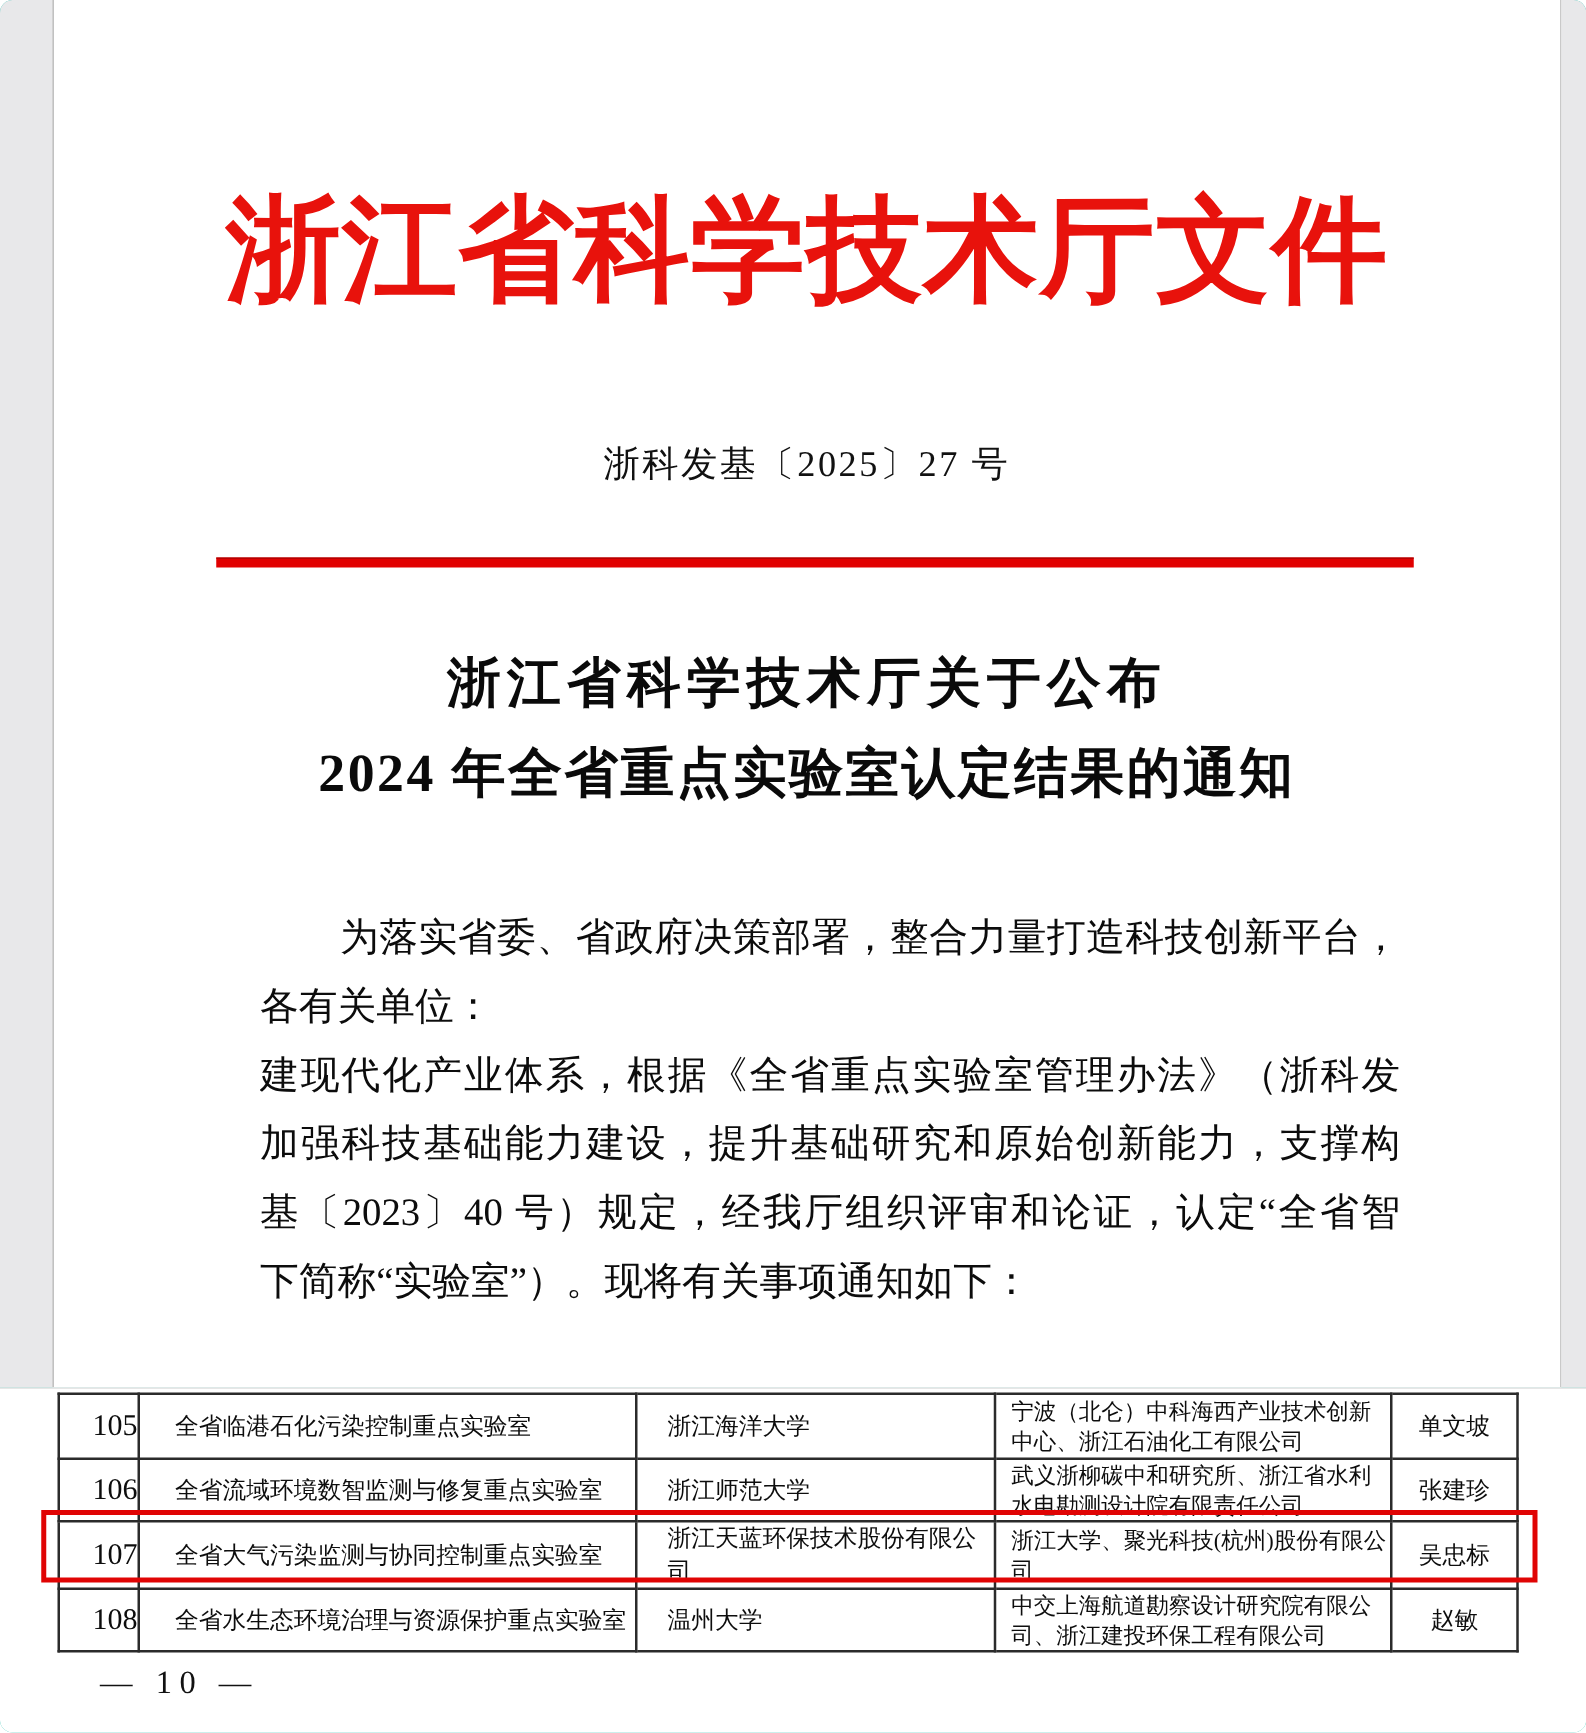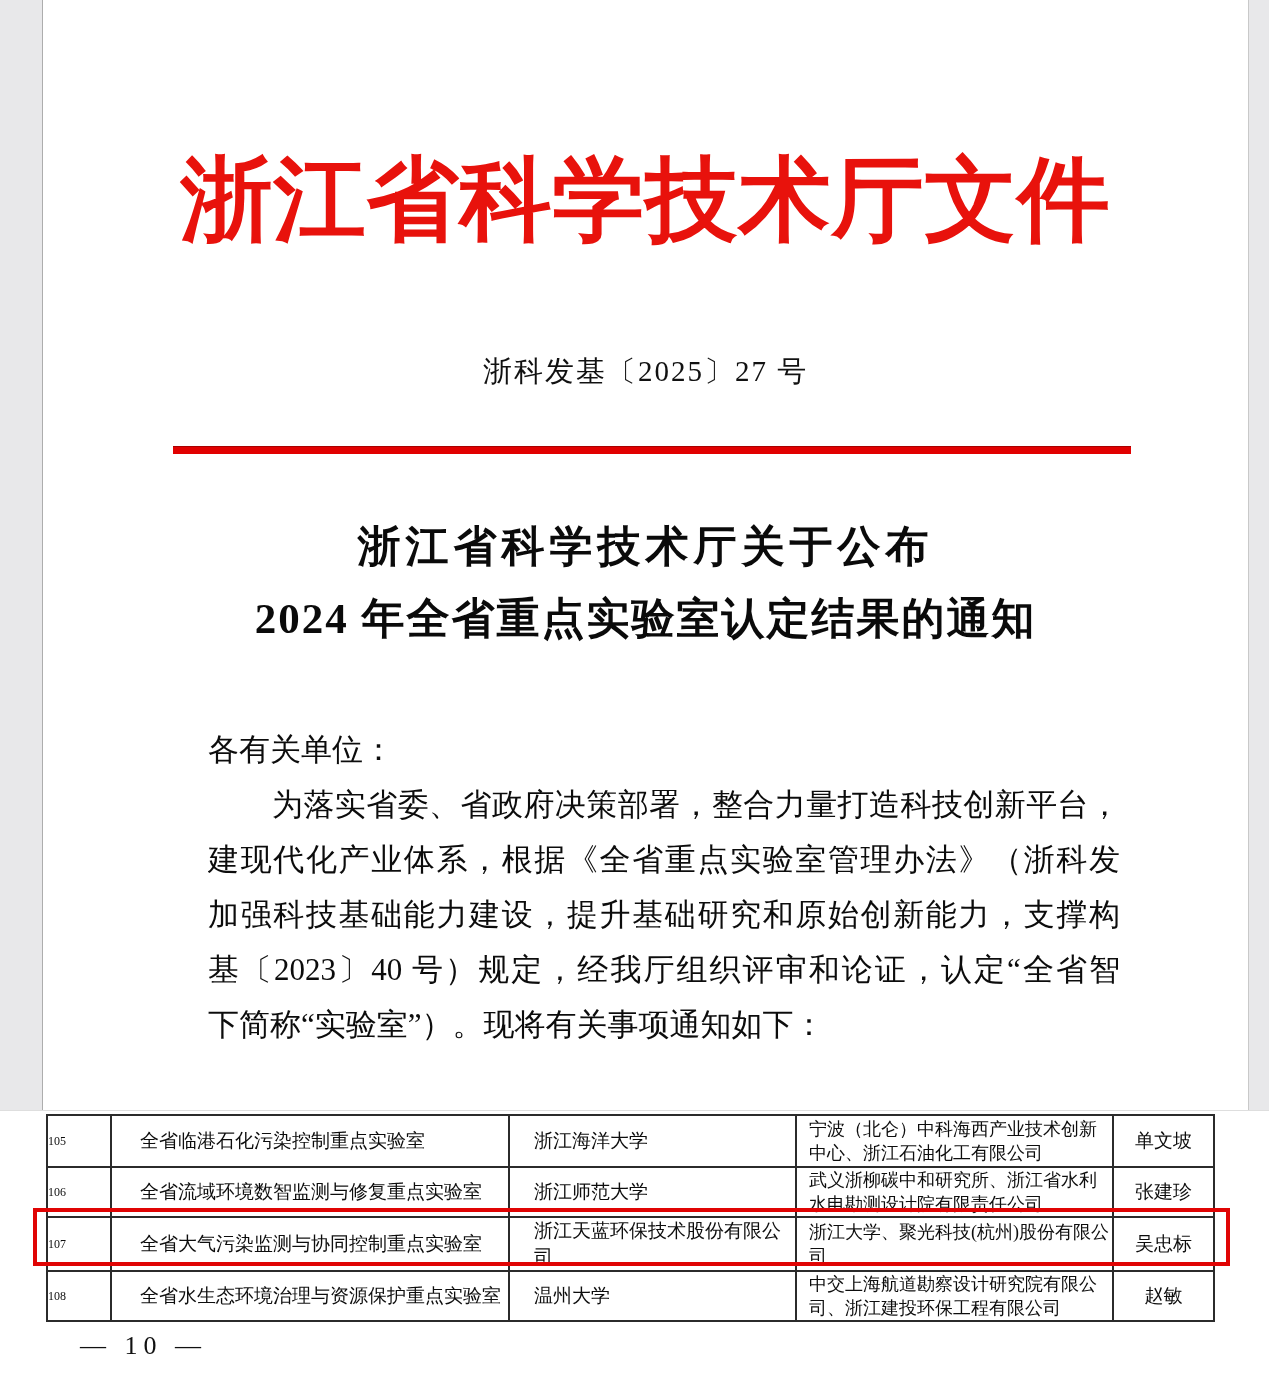--- a/index.html
+++ b/index.html
@@ -16,20 +16,21 @@
     font-family:"Liberation Serif","DejaVu Serif",serif;
     color:var(--ink);
     width:1269px;
   }
   .canvas{
     position:relative;
     width:1269px;
     height:1386px;
     background:#14b8a6;
     overflow:hidden;
+    border-radius:10px;
   }
   
   .top-section{
     position:absolute; left:0; top:0;
     width:1269px; height:1110px;
     background:var(--margin-grey);
   }
   .doc-page{
     position:absolute; left:42px; top:0;
     width:1207px; height:1110px;
@@ -97,21 +98,21 @@
     border-collapse:collapse;
     table-layout:fixed;
     font-size:19px;
     color:#0d0d0d;
   }
   .result-table td{
     border:2px solid var(--table-border);
     vertical-align:middle;
     overflow:hidden;
   }
-  .result-table td.c-num{ text-align:left; font-size:12px; }
+  .result-table td.c-num{ text-align:right; font-size:24px; }
   .result-table td.c-lab{ padding-left:28px; padding-right:4px; }
   .result-table td.c-inst{ padding-left:24px; padding-right:4px; }
   .result-table td.c-part{
     padding-left:12px; padding-right:2px;
     font-size:18px; line-height:24px;margin-left:16px;
   }
   .result-table td.c-person{ text-align:center; }
   .highlight-box{
     position:absolute; left:33px; top:97px;
     width:1197px; height:58px;
@@ -139,22 +140,22 @@
 
       <div class="doc-number">浙科发基〔2025〕27 号</div>
 
       <div class="red-rule"></div>
 
       <div class="notice-title line1">浙江省科学技术厅关于公布</div>
 
       <div class="notice-title line2">2024 年全省重点实验室认定结果的通知</div>
 
       <div class="body-block">
+        <div class="body-line justified indent">为落实省委、省政府决策部署，整合力量打造科技创新平台，</div>
         <div class="body-line">各有关单位：</div>
-        <div class="body-line justified indent">为落实省委、省政府决策部署，整合力量打造科技创新平台，</div>
         <div class="body-line justified">建现代化产业体系，根据《全省重点实验室管理办法》（浙科发</div>
         <div class="body-line justified">加强科技基础能力建设，提升基础研究和原始创新能力，支撑构</div>
         <div class="body-line justified">基〔2023〕40 号）规定，经我厅组织评审和论证，认定“全省智</div>
         <div class="body-line">下简称“实验室”）。现将有关事项通知如下：</div>
       </div>
 
     </div>
   </div>
 
   <div class="bottom-section">

